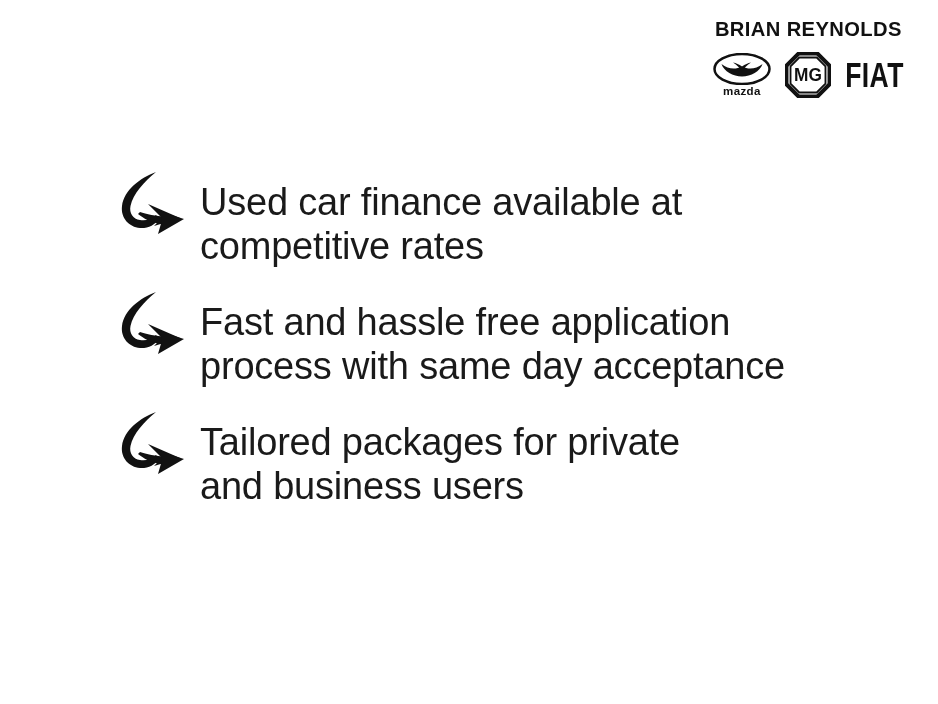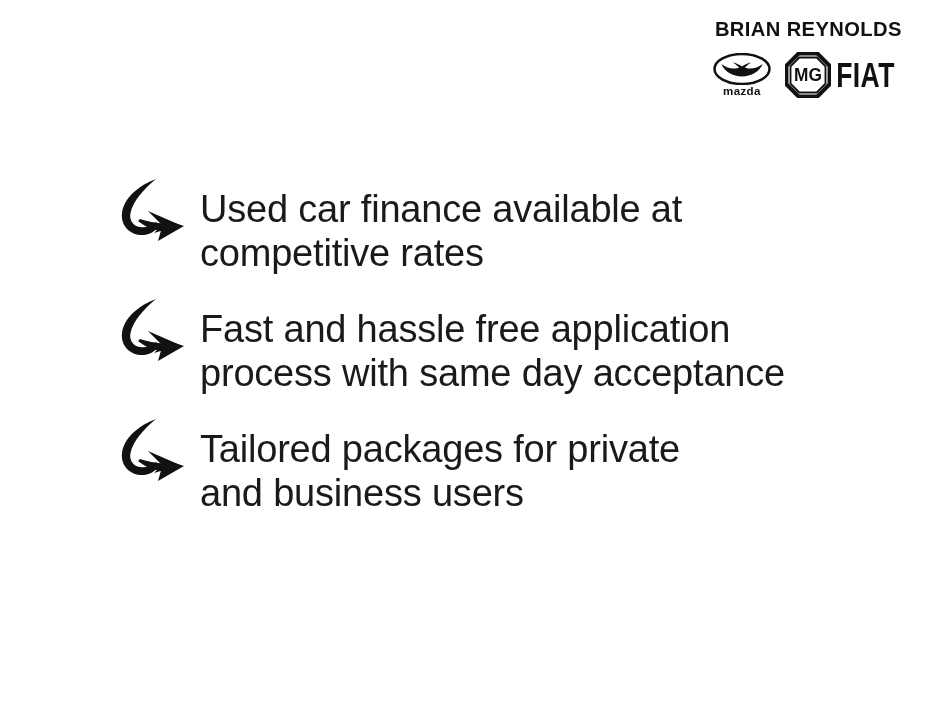--- a/index.html
+++ b/index.html
@@ -57,21 +57,21 @@
 
   .logo {
     display: flex;
     flex-direction: column;
     align-items: center;
     justify-content: center;
   }
 
   .logo-mazda { width: 58px; text-align: right; }
   .logo-mg    { width: 46px; border-radius: 10px; }
-  .logo-fiat  { width: 58px; align-items: flex-end; }
+  .logo-fiat  { width: 58px; }
 
   .mazda-mark { display: block; }
   .mazda-word {
     margin-top: 1px;
     font-family: "Liberation Sans", sans-serif;
     font-weight: bold;
     font-size: 11px;
     letter-spacing: 0.3px;
     color: #111111;
     line-height: 1;
@@ -86,21 +86,21 @@
     letter-spacing: 0.5px;
     color: #111111;
     transform: scaleX(0.78) scaleY(1.02);
     transform-origin: center;
   }
 
   
   .bullet-list {
     position: absolute;
     left: 118px;
-    top: 175px;
+    top: 168px;
     width: 800px;
   }
 
   .bullet-item {
     display: flex;
     align-items: flex-start;
     margin-bottom: 20px;
   }
 
   .bullet-icon {

